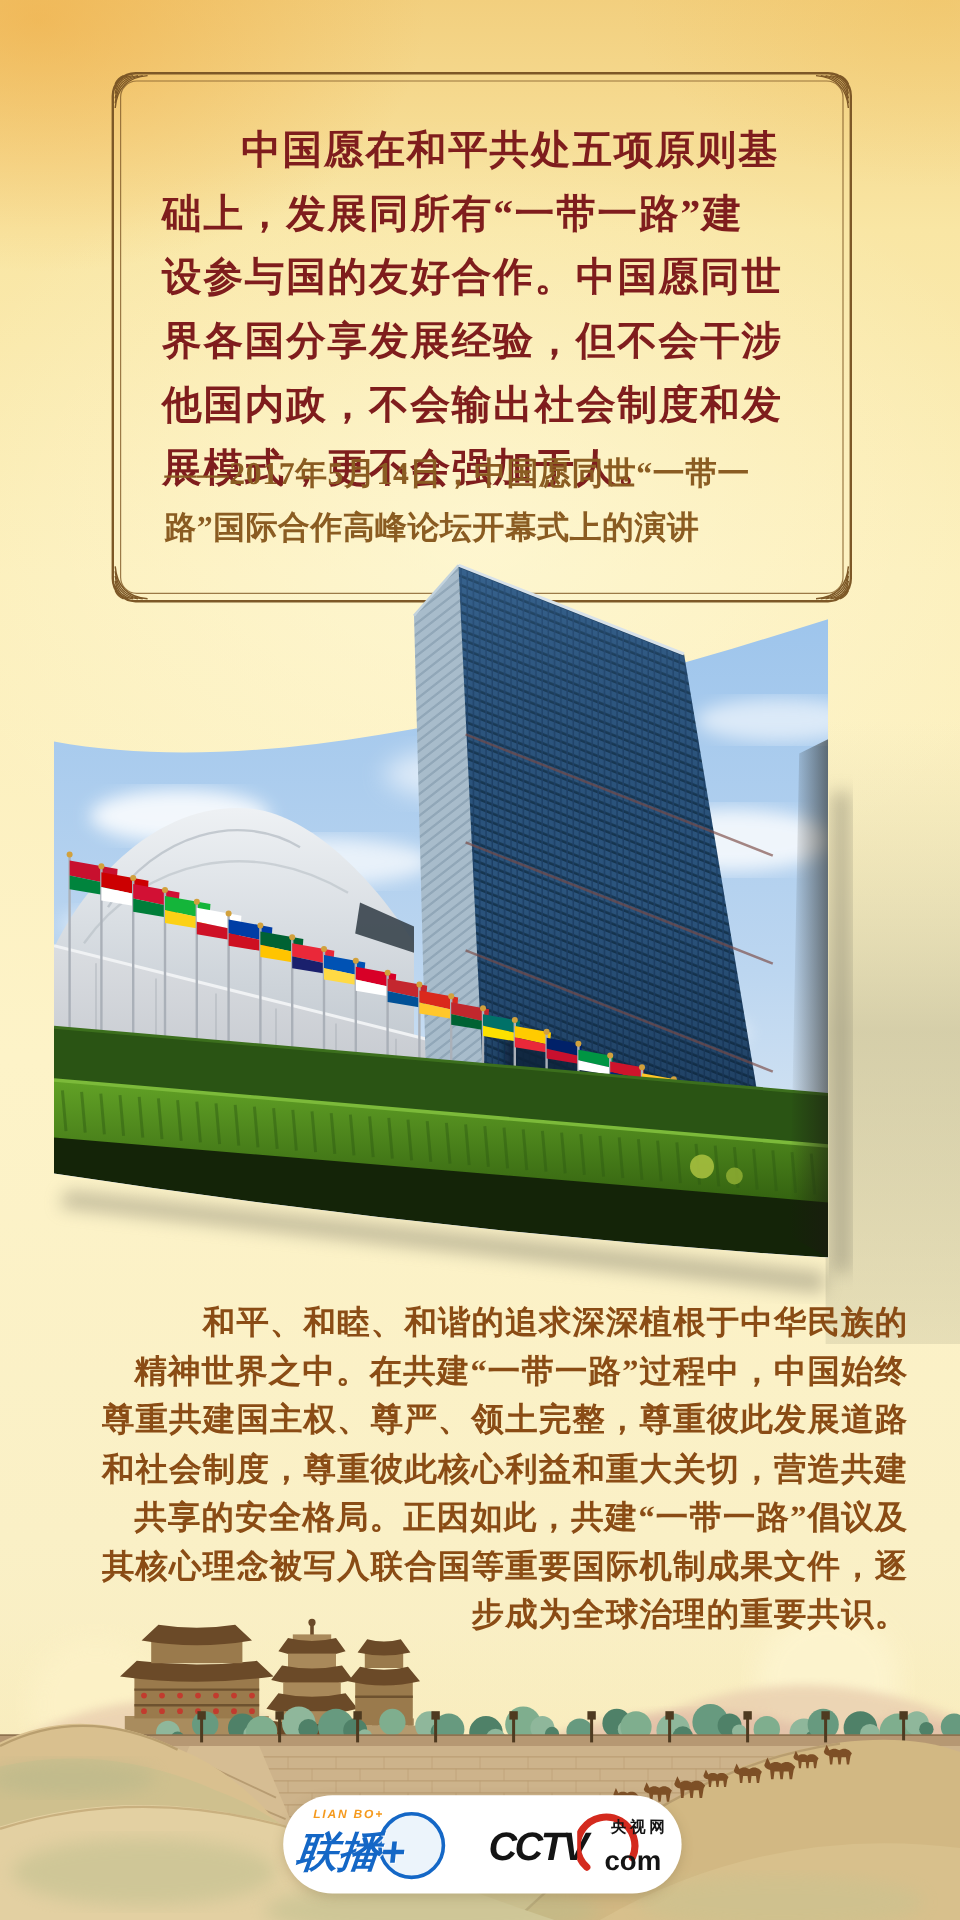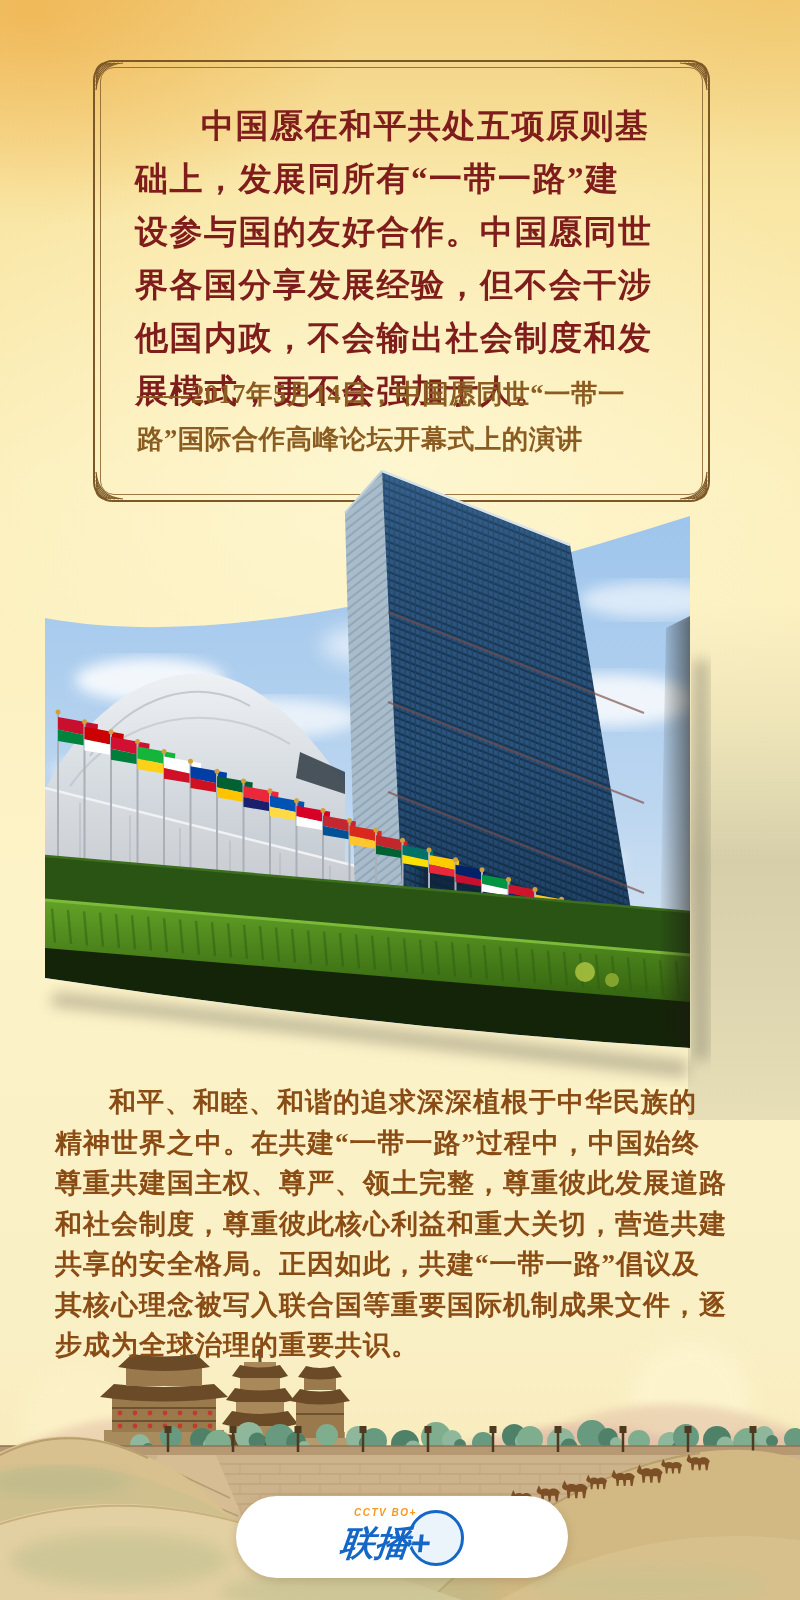--- a/index.html
+++ b/index.html
@@ -29,21 +29,21 @@
     color:#7f1d1d;white-space:pre-line;text-indent:2em;
   }
   .quote-attr{
     left:137px;top:372px;width:566px;z-index:4;
     font-size:26.5px;line-height:45px;font-weight:600;letter-spacing:.5px;
     color:#8a5c22;white-space:pre-line;
   }
   .body-para{
     left:55px;top:1082px;width:702px;z-index:4;
     font-size:27px;line-height:40.5px;font-weight:600;letter-spacing:1px;
-    color:#8a4c15;white-space:pre-line;text-indent:2em;
+    color:#8a4c15;white-space:pre-line;text-indent:2em;text-align:right;
   }
   
   #art{left:0;top:0;z-index:2;pointer-events:none;}
   
   #footer-pill{
     left:236px;top:1496px;width:332px;height:82px;z-index:5;
     background:#ffffff;border-radius:41px;
     box-shadow:0 3px 10px rgba(120,100,60,.28);
     display:flex;align-items:center;justify-content:center;gap:36px;
   }
@@ -702,16 +702,24 @@
 精神世界之中。在共建“一带一路”过程中，中国始终
 尊重共建国主权、尊严、领土完整，尊重彼此发展道路
 和社会制度，尊重彼此核心利益和重大关切，营造共建
 共享的安全格局。正因如此，共建“一带一路”倡议及
 其核心理念被写入联合国等重要国际机制成果文件，逐
 步成为全球治理的重要共识。</div>
 
 <div id="footer-pill" class="abs">
   <div id="lianbo-logo">
     <div id="lianbo-circle"></div>
-    <span id="lianbo-latin">CCTV BO+</span>
+    <span id="lianbo-latin">LIAN BO+</span>
     <span id="lianbo-cn">联播+</span>
   </div>
+  <div id="cctv-logo">
+    <span id="cctv-word">CCTV</span>
+    <svg id="cctv-swoosh" width="64" height="62" viewBox="0 0 64 62">
+      <path d="M8,52 A24,24 0 1 1 46,44" fill="none" stroke="#d42a1e" stroke-width="6" stroke-linecap="round"></path>
+    </svg>
+    <span id="cctv-cn">央视网</span>
+    <span id="cctv-com">com</span>
+  </div>
 </div>
 
 </body></html>

